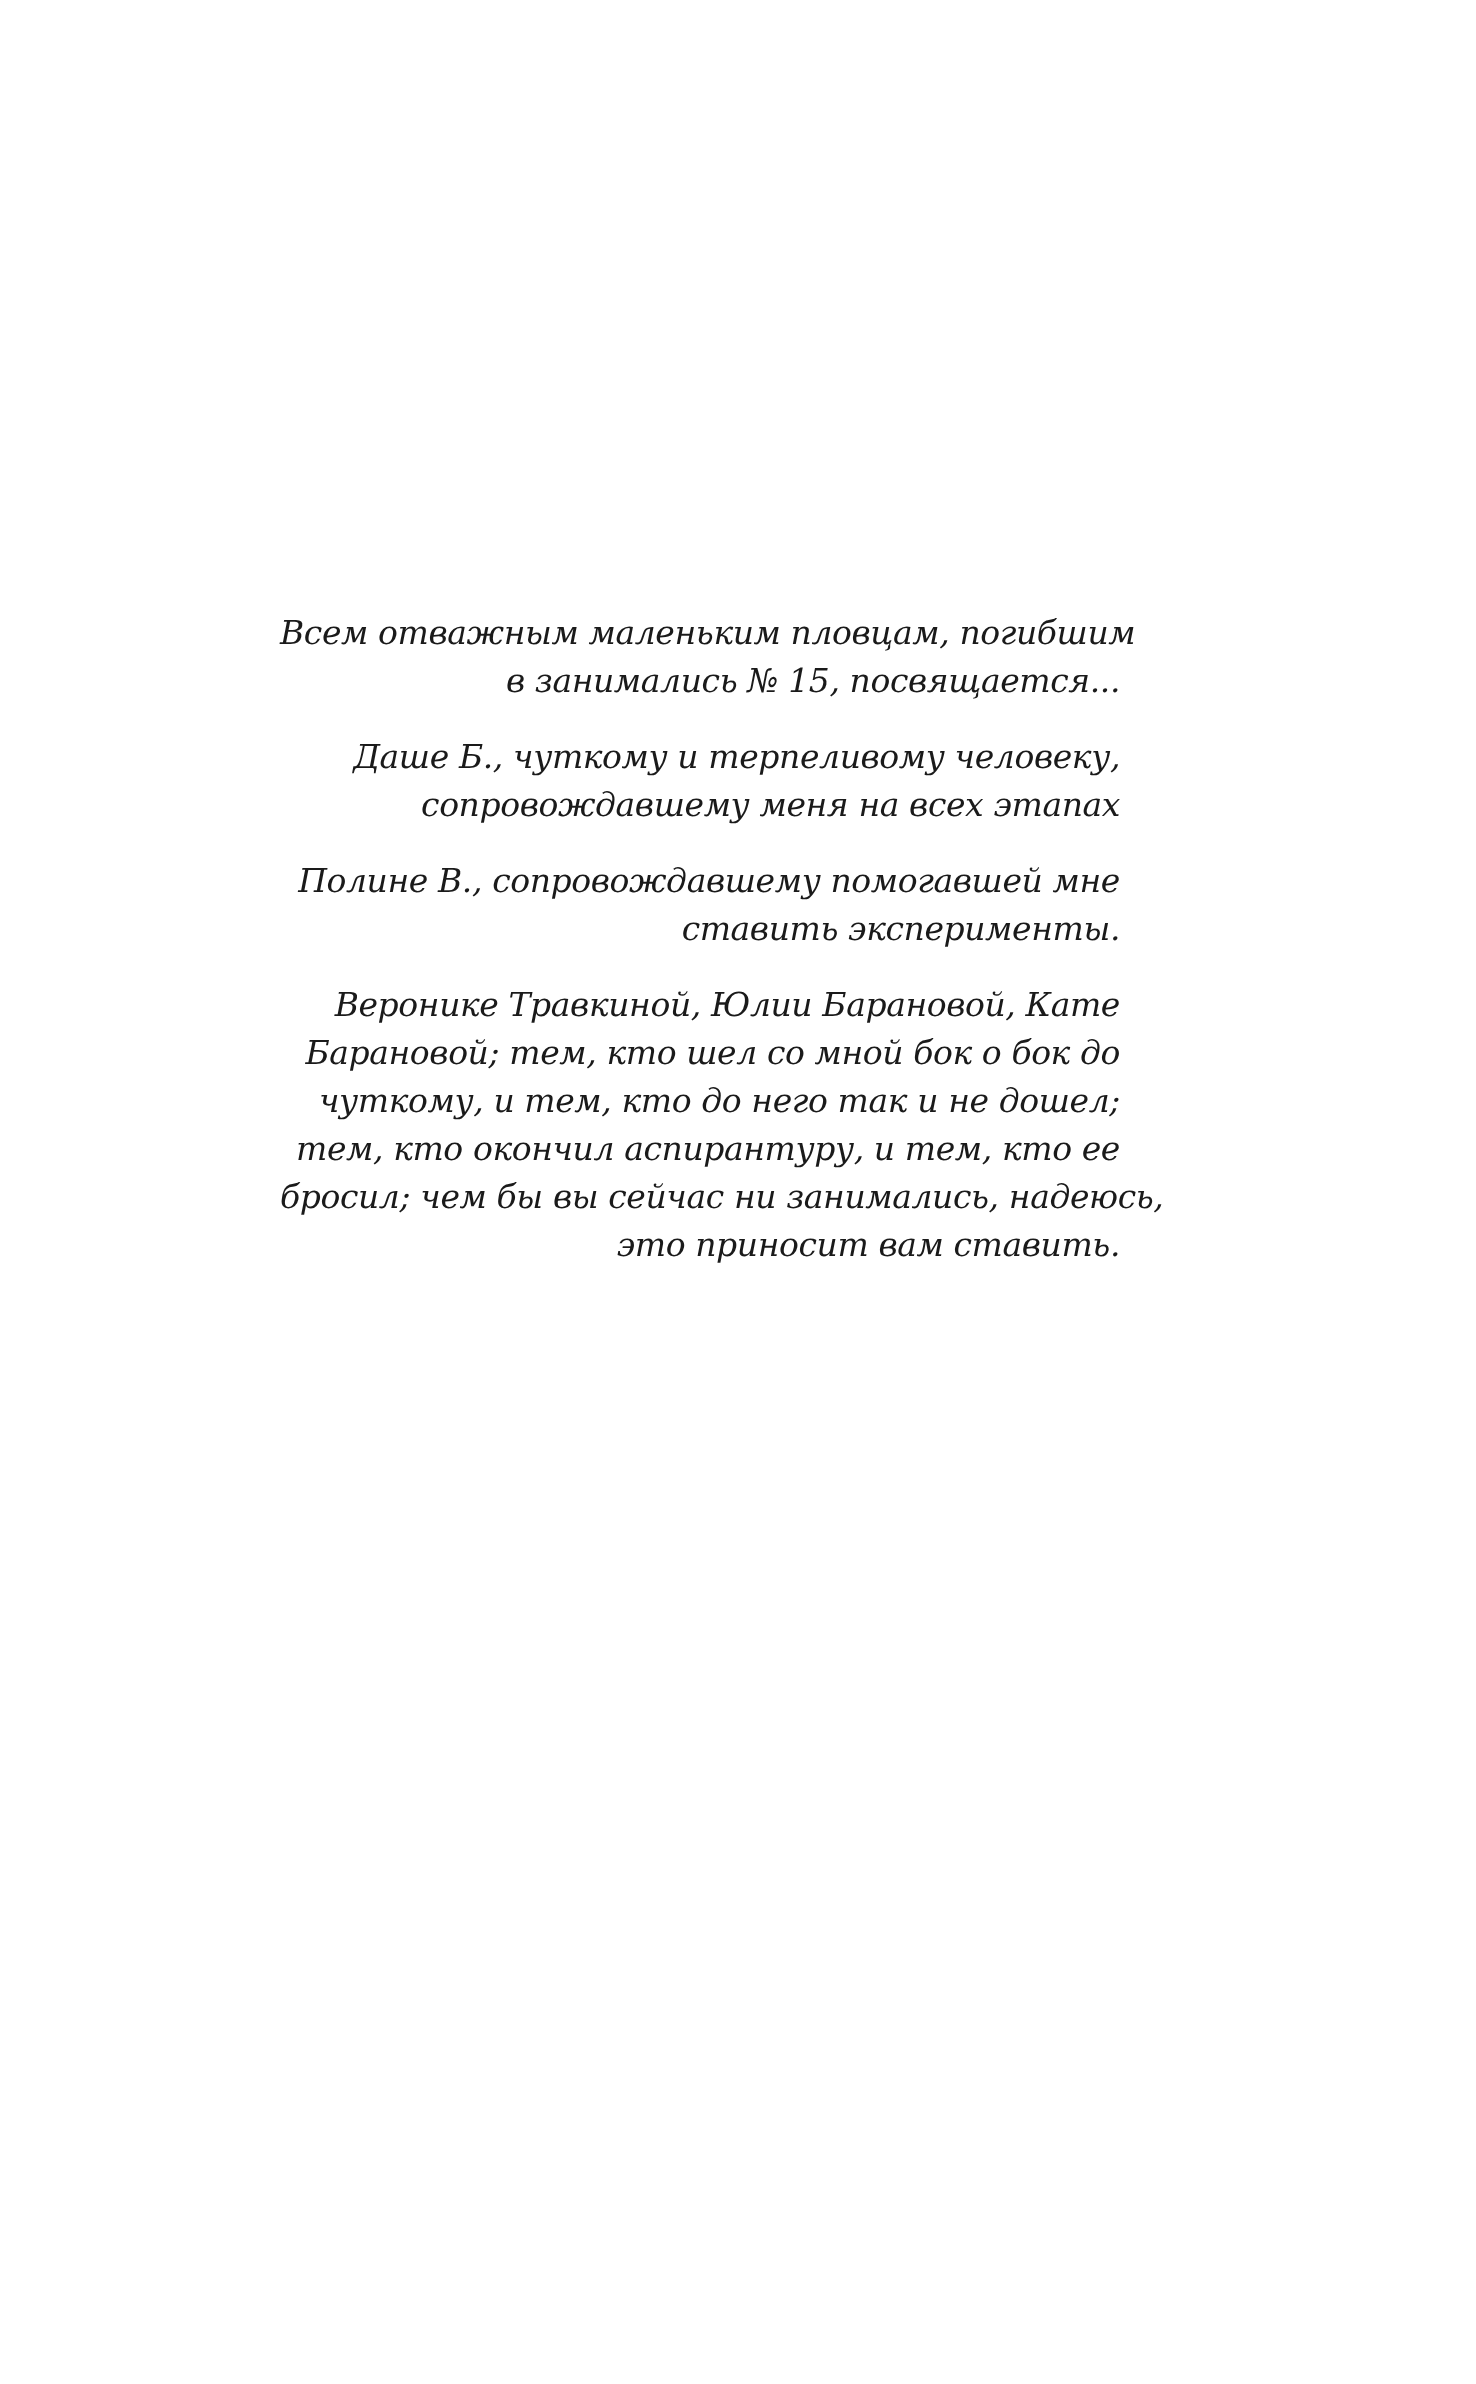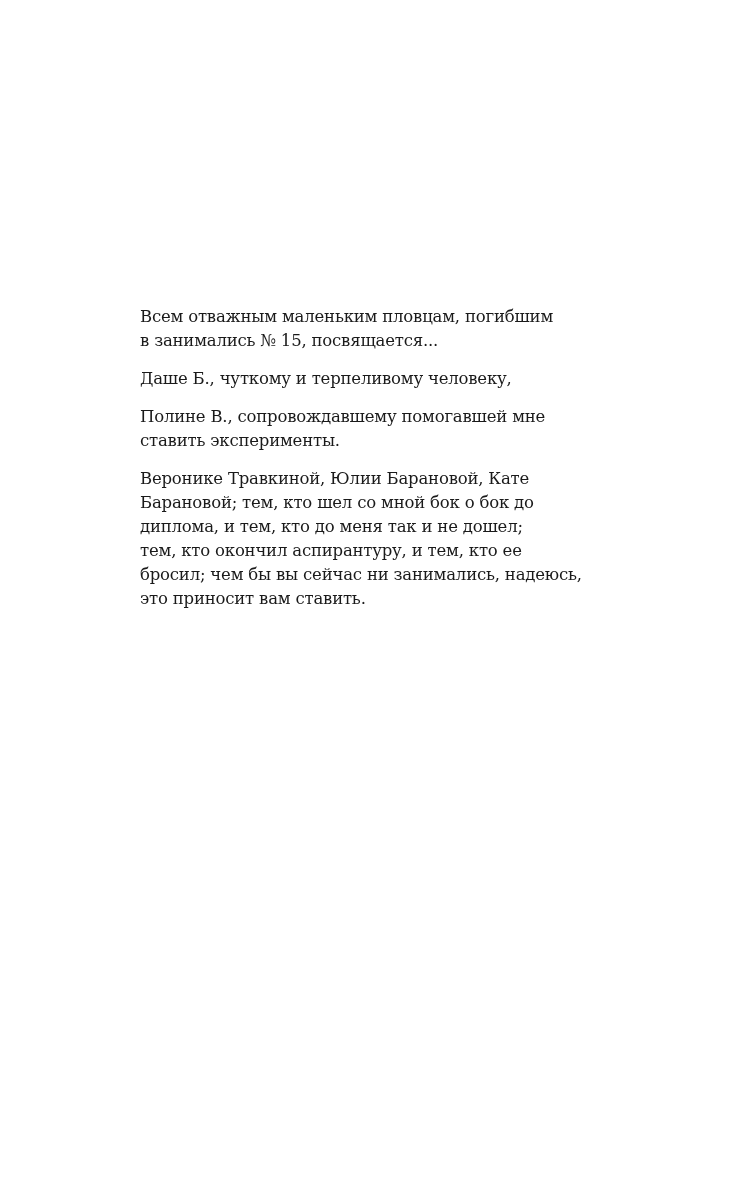--- a/index.html
+++ b/index.html
@@ -19,22 +19,23 @@
       top: 0;
       width: 738px;
       height: 1192px;
       background: #ffffff;
     }
     .dedication {
       position: absolute;
       left: 140px;
       top: 305px;
       width: 420px;
-      text-align: left;
+      text-align: right;
       font-family: "DejaVu Serif", "Liberation Serif", serif;
+      font-style: italic;
       font-size: 16.5px;
       color: #1a1a1a;
       letter-spacing: -0.2px;
     }
     .para {
       margin: 0 0 14px 0;
       line-height: 24px;
     }
     .line {
       display: block;
@@ -47,30 +48,31 @@
 <div class="page">
   <div class="dedication">
 
     <p class="para">
       <span class="line">Всем отважным маленьким пловцам, погибшим</span>
       <span class="line">в занимались № 15, посвящается...</span>
     </p>
 
     <p class="para">
       <span class="line">Даше Б., чуткому и терпеливому человеку,</span>
+      <span class="line">сопровождавшему меня на всех этапах</span>
     </p>
 
     <p class="para">
       <span class="line">Полине В., сопровождавшему помогавшей мне</span>
       <span class="line">ставить эксперименты.</span>
     </p>
 
     <p class="para">
       <span class="line">Веронике Травкиной, Юлии Барановой, Кате</span>
       <span class="line">Барановой; тем, кто шел со мной бок о бок до</span>
-      <span class="line">диплома, и тем, кто до меня так и не дошел;</span>
+      <span class="line">чуткому, и тем, кто до него так и не дошел;</span>
       <span class="line">тем, кто окончил аспирантуру, и тем, кто ее</span>
       <span class="line">бросил; чем бы вы сейчас ни занимались, надеюсь,</span>
       <span class="line">это приносит вам ставить.</span>
     </p>
 
   </div>
 </div>
 
 </body></html>

